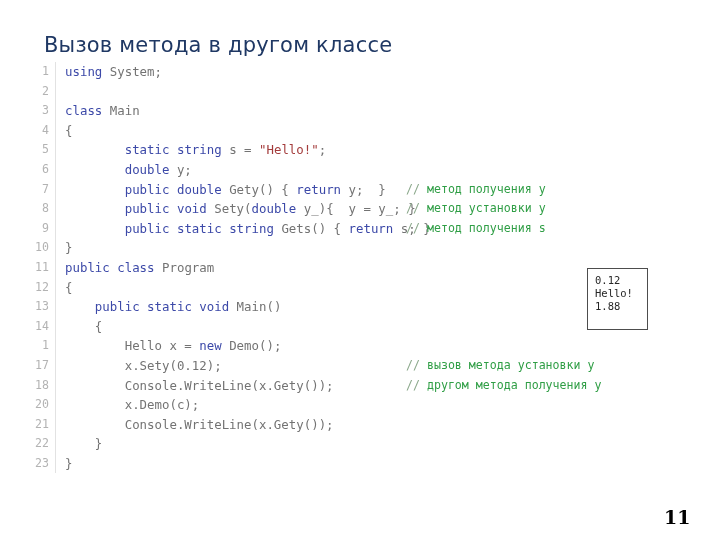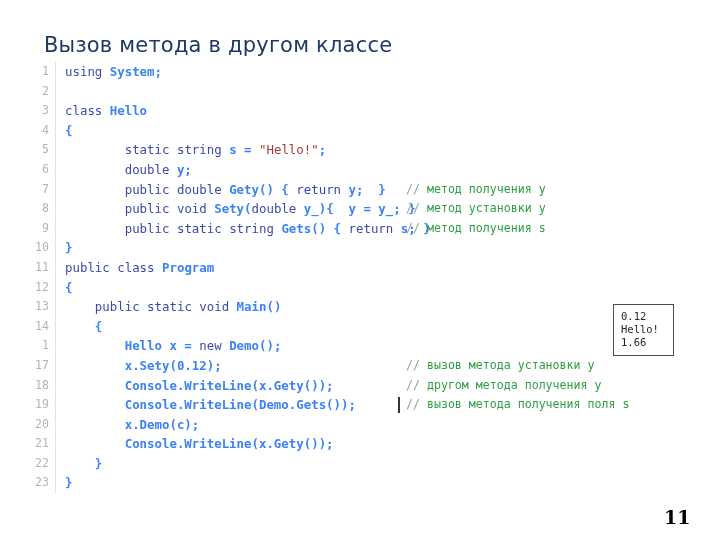--- a/index.html
+++ b/index.html
@@ -64,21 +64,21 @@
     color: #1a1a1a;
     position: relative;
     flex: 1;
   }
 
   
   .kw   { color: #3c49a8; }
   .str  { color: #a33b3b; }
   .cmt  { color: #2f9e45; }
   .cmt-slash { color: #8aa78a; }
-  .plain{ color: #3b82f6; font-weight: bold; }
+  .plain{ color: #737373; }
 
   
   .cmt-col {
     position: absolute;
     left: 350px;
     top: 0;
     white-space: pre;
     font-family: "DejaVu Sans Mono", monospace;
     font-size: 11.6px;
   }
@@ -89,33 +89,32 @@
     left: 342px;
     top: 2px;
     width: 1.5px;
     height: 16px;
     background: #333333;
   }
 
   
   #console-output {
     position: absolute;
-    left: 613px;
+    left: 587px;
     top: 268px;
     width: 61px;
-    height: 52px;
+    height: 62px;
     border: 1.5px solid #4d4d4d;
     background: #ffffff;
     box-sizing: border-box;
     padding: 5px 0 0 7px;
     font-family: "DejaVu Sans Mono", monospace;
     font-size: 10.5px;
     line-height: 13px;
     color: #262626;
-    margin-top: 36px;
   }
   #console-output div { white-space: pre; }
 
   
   #page-number {
     position: absolute;
     left: 664px;
     top: 506px;
     font-family: "DejaVu Serif", serif;
     font-weight: bold;
@@ -124,41 +123,40 @@
   }
 </style>
 </head>
 <body>
 
 <div id="slide-title">Вызов метода в другом классе</div>
 
 <div id="code-block">
     <div class="code-line"><span class="ln">1</span><span class="code-text"><span class="kw">using</span><span class="plain"> System;</span></span></div>
     <div class="code-line"><span class="ln">2</span><span class="code-text"></span></div>
-    <div class="code-line"><span class="ln">3</span><span class="code-text"><span class="kw">class</span><span class="plain"> Hello</span></span></div>
+    <div class="code-line"><span class="ln">3</span><span class="code-text"><span class="kw">class</span><span class="plain"> Main</span></span></div>
     <div class="code-line"><span class="ln">4</span><span class="code-text"><span class="plain">{</span></span></div>
     <div class="code-line"><span class="ln">5</span><span class="code-text"><span class="plain">        </span><span class="kw">static</span><span class="plain"> </span><span class="kw">string</span><span class="plain"> s = </span><span class="str">"Hello!"</span><span class="plain">;</span></span></div>
     <div class="code-line"><span class="ln">6</span><span class="code-text"><span class="plain">        </span><span class="kw">double</span><span class="plain"> y;</span></span></div>
     <div class="code-line"><span class="ln">7</span><span class="code-text"><span class="plain">        </span><span class="kw">public</span><span class="plain"> </span><span class="kw">double</span><span class="plain"> Gety() { </span><span class="kw">return</span><span class="plain"> y;  }</span><span class="cmt-col"><span class="cmt-slash">// </span><span class="cmt">метод получения y</span></span></span></div>
     <div class="code-line"><span class="ln">8</span><span class="code-text"><span class="plain">        </span><span class="kw">public</span><span class="plain"> </span><span class="kw">void</span><span class="plain"> Sety(</span><span class="kw">double</span><span class="plain"> y_){  y = y_; }</span><span class="cmt-col"><span class="cmt-slash">// </span><span class="cmt">метод установки y</span></span></span></div>
     <div class="code-line"><span class="ln">9</span><span class="code-text"><span class="plain">        </span><span class="kw">public</span><span class="plain"> </span><span class="kw">static</span><span class="plain"> </span><span class="kw">string</span><span class="plain"> Gets() { </span><span class="kw">return</span><span class="plain"> s; }</span><span class="cmt-col"><span class="cmt-slash">// </span><span class="cmt">метод получения s</span></span></span></div>
     <div class="code-line"><span class="ln">10</span><span class="code-text"><span class="plain">}</span></span></div>
     <div class="code-line"><span class="ln">11</span><span class="code-text"><span class="kw">public</span><span class="plain"> </span><span class="kw">class</span><span class="plain"> Program</span></span></div>
     <div class="code-line"><span class="ln">12</span><span class="code-text"><span class="plain">{</span></span></div>
     <div class="code-line"><span class="ln">13</span><span class="code-text"><span class="plain">    </span><span class="kw">public</span><span class="plain"> </span><span class="kw">static</span><span class="plain"> </span><span class="kw">void</span><span class="plain"> Main()</span></span></div>
     <div class="code-line"><span class="ln">14</span><span class="code-text"><span class="plain">    {</span></span></div>
     <div class="code-line"><span class="ln">1</span><span class="code-text"><span class="plain">        Hello x = </span><span class="kw">new</span><span class="plain"> Demo();</span></span></div>
     <div class="code-line"><span class="ln">17</span><span class="code-text"><span class="plain">        x.Sety(0.12);</span><span class="cmt-col"><span class="cmt-slash">// </span><span class="cmt">вызов метода установки y</span></span></span></div>
     <div class="code-line"><span class="ln">18</span><span class="code-text"><span class="plain">        Console.WriteLine(x.Gety());</span><span class="cmt-col"><span class="cmt-slash">// </span><span class="cmt">другом метода получения y</span></span></span></div>
-    <div class="code-line"><span class="ln">19</span><span class="code-text"><span class="plain">        Console.WriteLine(Demo.Gets());</span><span id="text-caret"></span><span class="cmt-col"><span class="cmt-slash">// </span><span class="cmt">вызов метода получения поля s</span></span></span></div>
     <div class="code-line"><span class="ln">20</span><span class="code-text"><span class="plain">        x.Demo(c);</span></span></div>
     <div class="code-line"><span class="ln">21</span><span class="code-text"><span class="plain">        Console.WriteLine(x.Gety());</span></span></div>
     <div class="code-line"><span class="ln">22</span><span class="code-text"><span class="plain">    }</span></span></div>
     <div class="code-line"><span class="ln">23</span><span class="code-text"><span class="plain">}</span></span></div>
   </div>
 
 <div id="console-output">
     <div>0.12</div>
     <div>Hello!</div>
-    <div>1.66</div>
+    <div>1.88</div>
   </div>
 
 <div id="page-number">11</div>
 
 </body></html>

